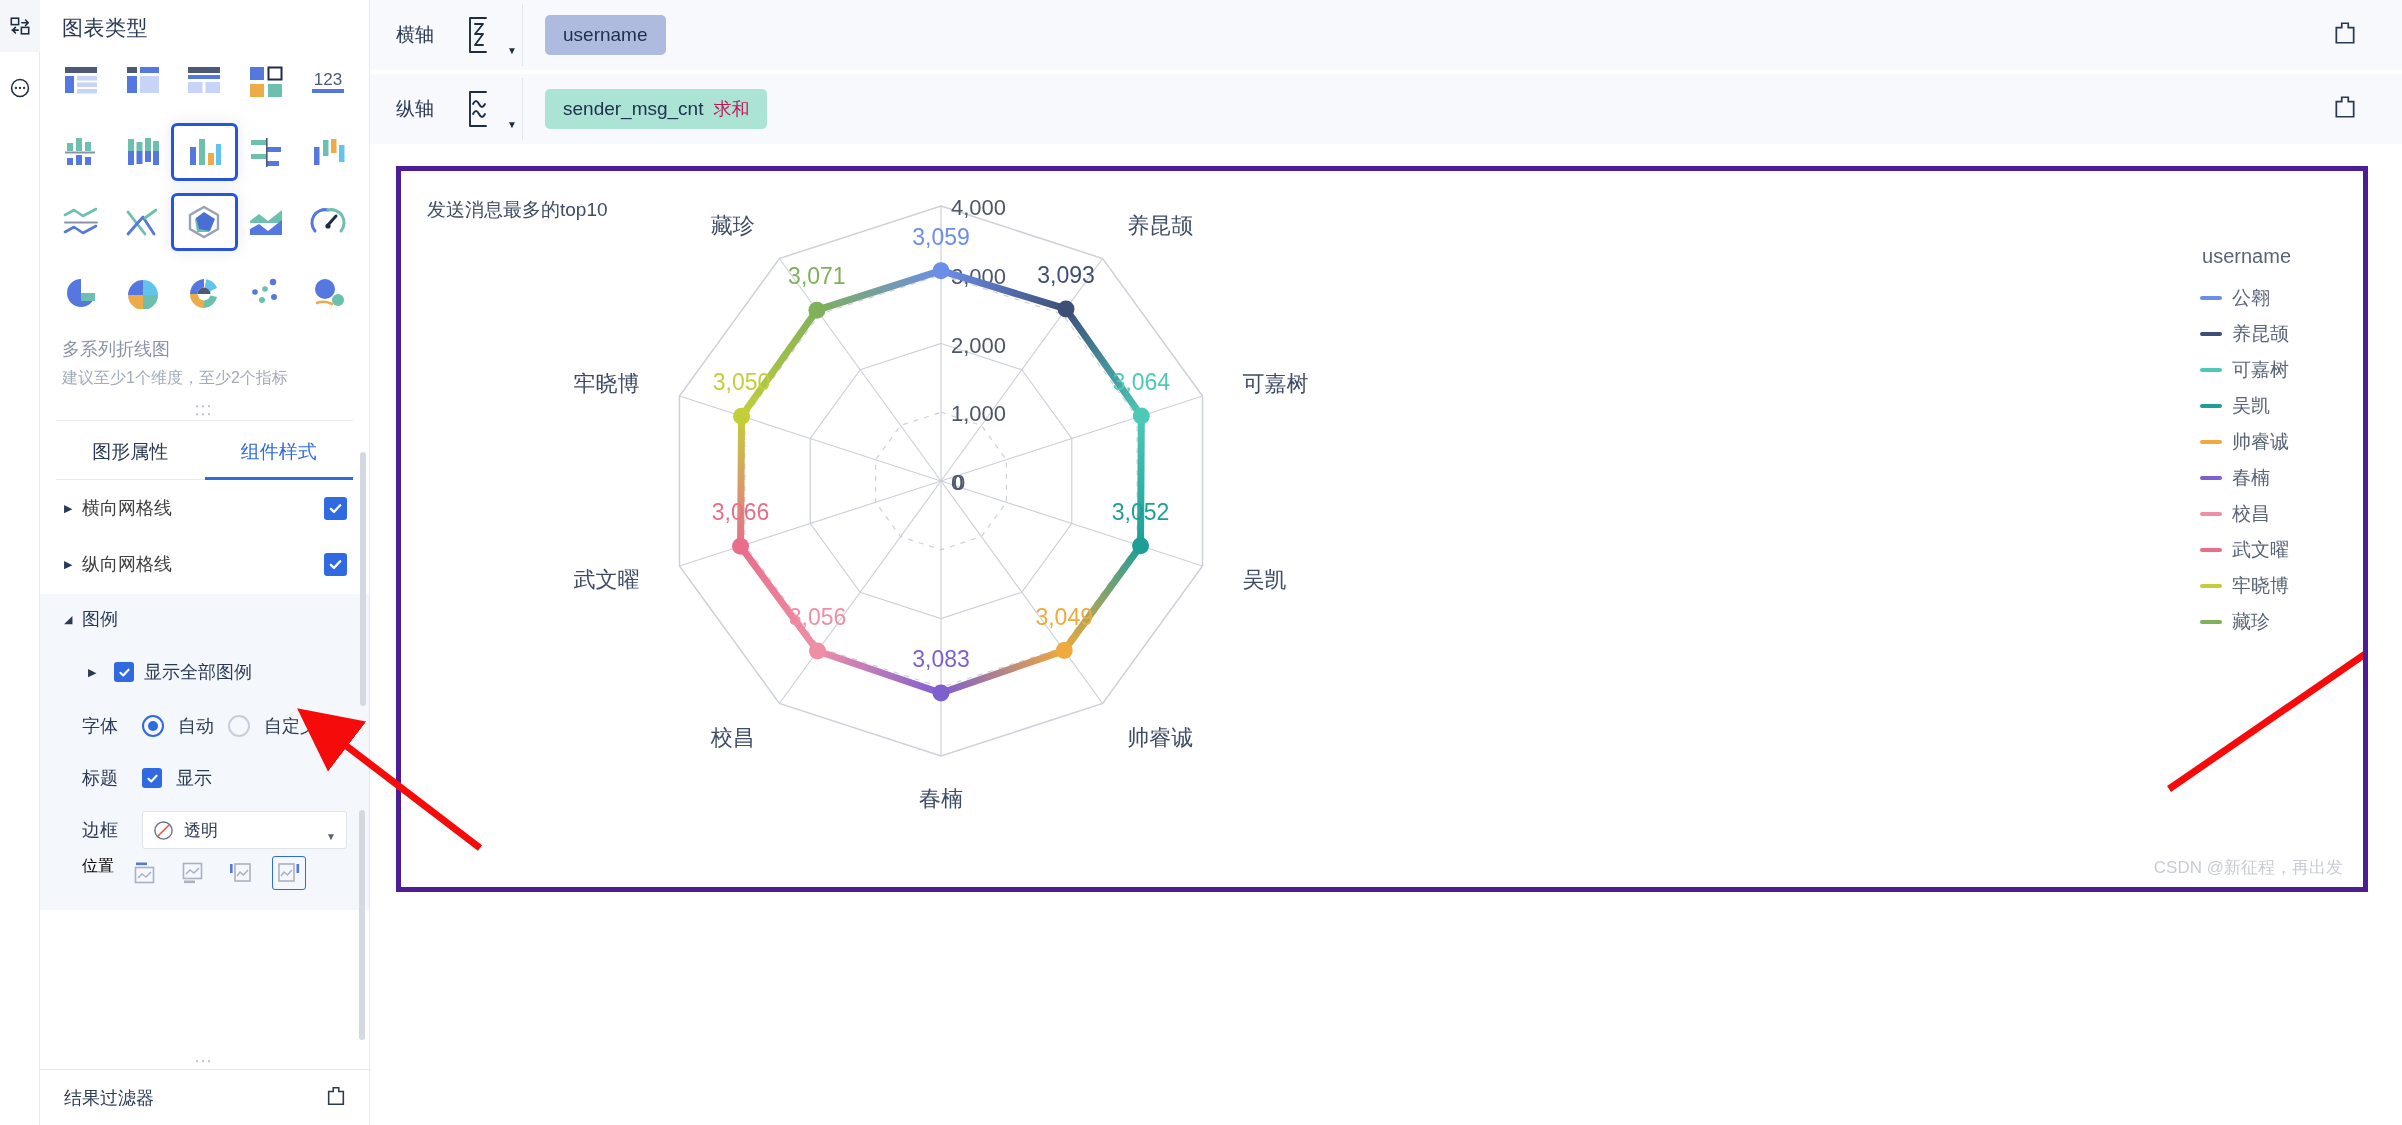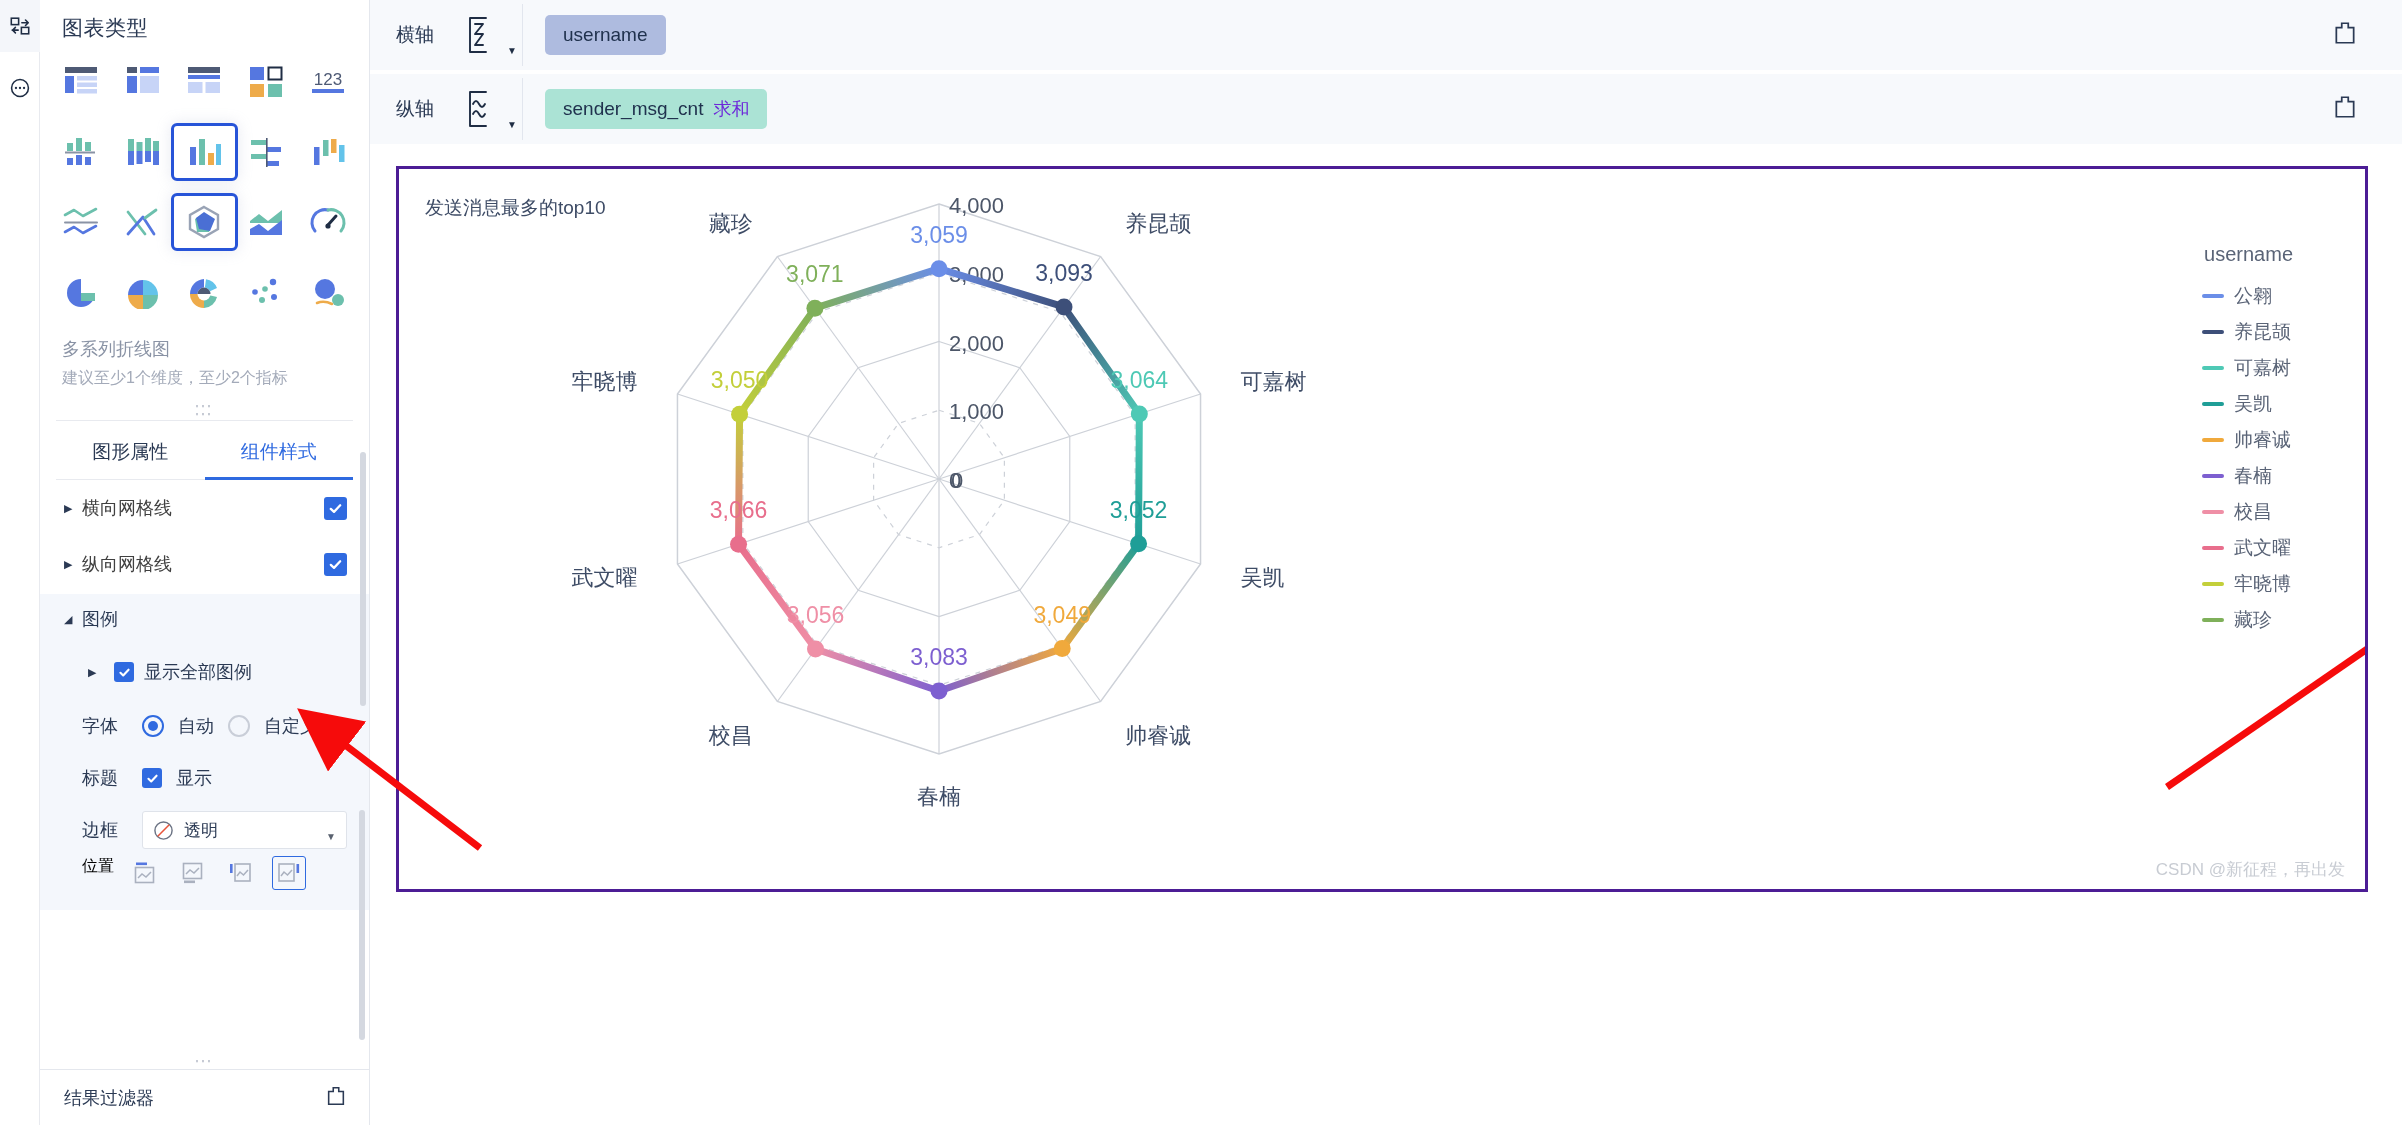--- a/index.html
+++ b/index.html
@@ -109,25 +109,25 @@
   }
   .axis-bar .alabel { font-size:19px; color:#2b3a54; width: 66px; }
   .axis-ico { width: 56px; display:flex; align-items:flex-end; gap:3px; }
   .axis-ico .cv { font-size: 10px; color:#1f2d44; padding-bottom:2px; }
   .axis-sep { width:1px; height: 62px; background:#e2e6ee; margin: 0 22px 0 4px; }
   .pill { height: 40px; border-radius: 5px; display:flex; align-items:center;
      padding: 0 18px; gap: 10px; }
   .pill.dim { background:#aebbdf; }
   .pill.mea { background:#abe3d5; }
   .pill .p1 { font-size: 19px; color:#20324e; }
-  .pill .p2 { font-size: 18px; color:#6d28d9; }
+  .pill .p2 { font-size: 18px; color:#be185d; }
   .copy-btn { position:absolute; right: 44px; top: 50%; transform: translateY(-50%); }
 
   .chart-card {
-    margin: 18px 34px 0 26px; flex: 1; border:3px solid #4c1d95; background:#fff;
+    margin: 18px 34px 0 26px; flex: 1; border:5px solid #4c1d95; background:#fff;
     position:relative; overflow:hidden;
   }
   .chart-title { position:absolute; left: 26px; top: 26px; font-size:19px; color:#3e4c66; }
   .legend { position:absolute; right: 72px; top: 74px; }
   .legend-title { font-size:20px; color:#5a6477; margin-bottom: 12px; padding-left: 2px; }
   .legend-item { display:flex; align-items:center; gap:10px; height: 36px; }
   .legend-dash { width: 22px; height: 4px; border-radius: 2px; display:block; }
   .legend-label { font-size: 19px; color:#5a6477; }
 
   .watermark { position:absolute; right: 20px; bottom: 8px; font-size:17px; color:#c8ccd3; }

